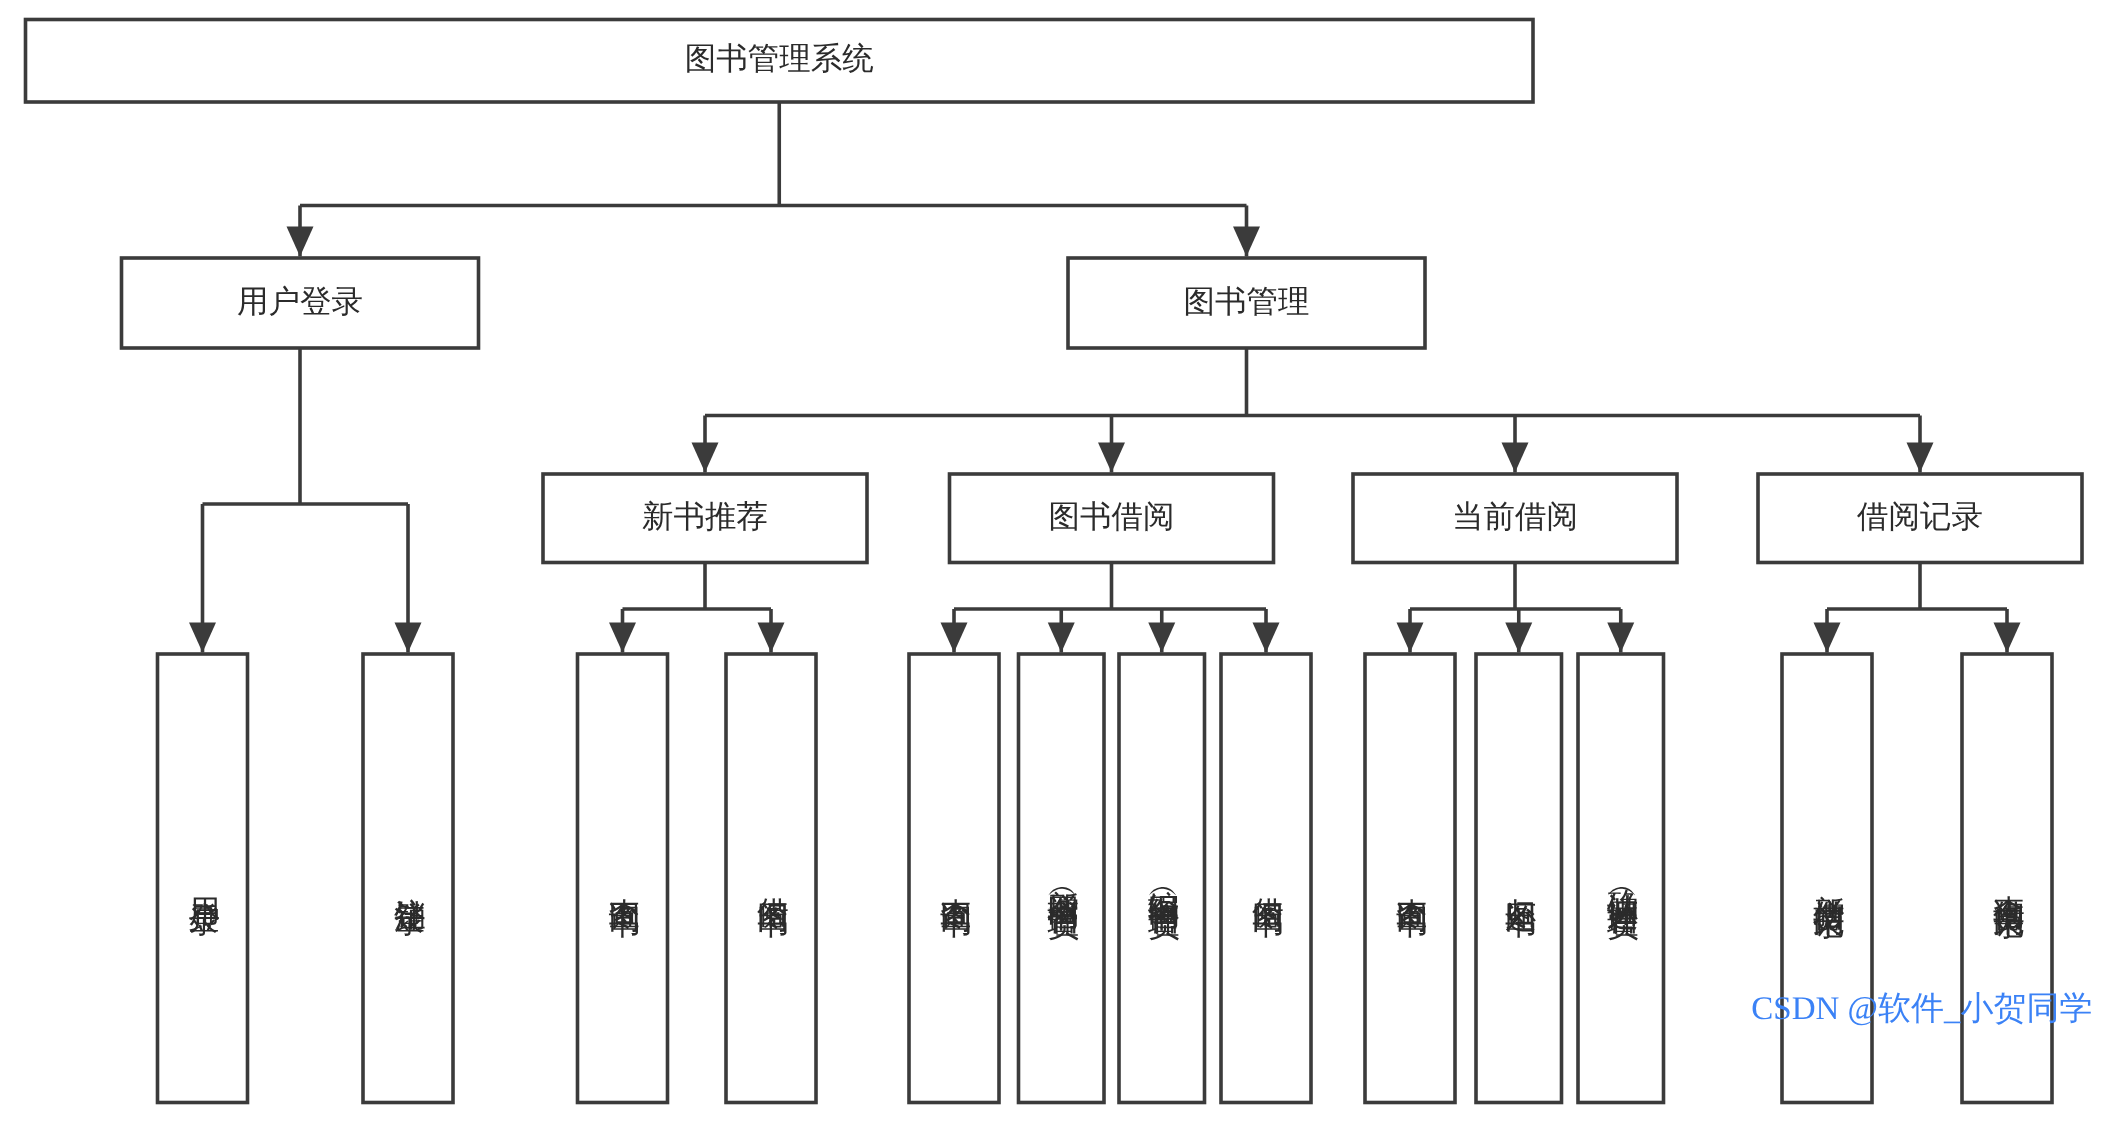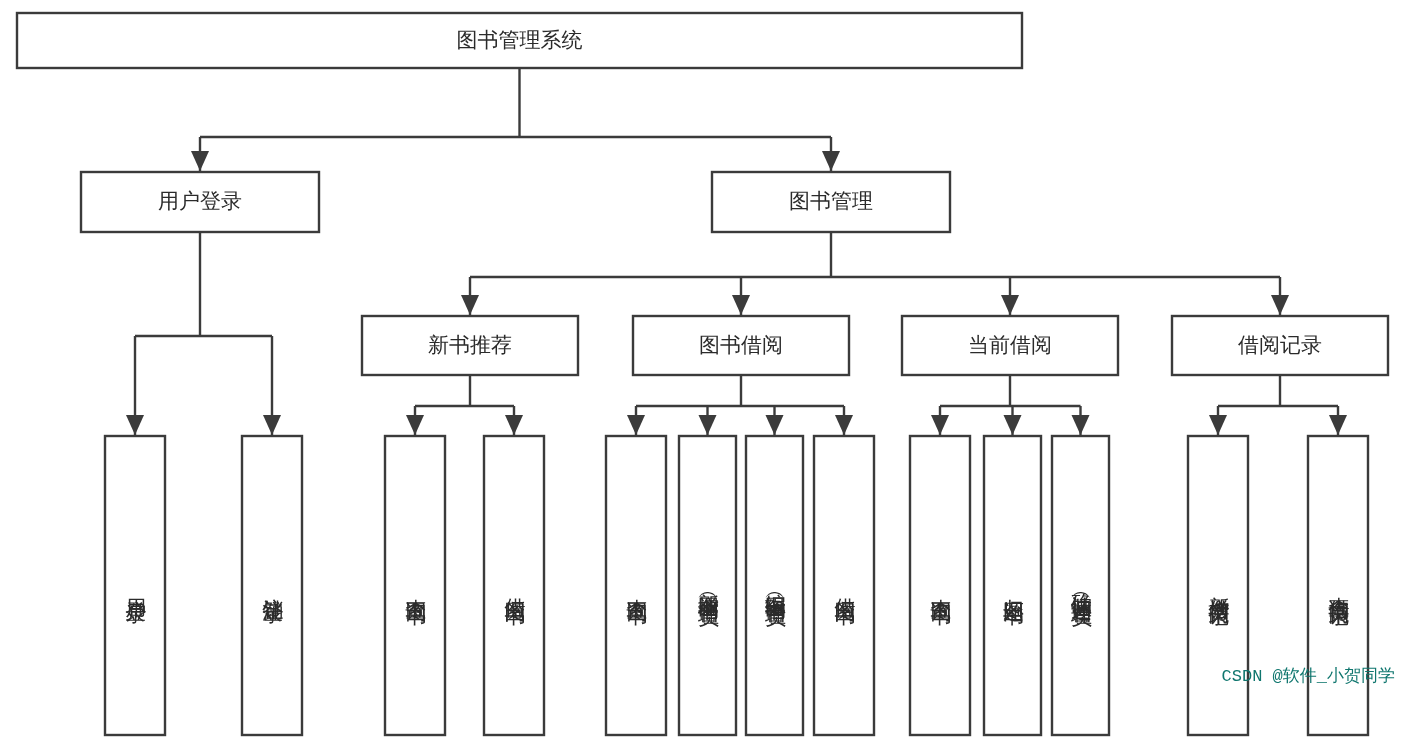--- a/index.html
+++ b/index.html
@@ -55,23 +55,23 @@
     letter-spacing: 2px;
     text-anchor: middle;
     dominant-baseline: middle;
     writing-mode: vertical-rl;
     text-orientation: upright;
   }
   .watermark-text {
     position: absolute;
     right: 10px;
     bottom: 8px;
-    font-family: Liberation Mono, monospace;
-    font-size: 17px;
-    color: #0f766e;
+    font-family: Liberation Serif, serif;
+    font-size: 22px;
+    color: #3b82f6;
     white-space: nowrap;
     pointer-events: none;
   }
 </style>
 </head>
 <body>
 
 <div id="diagram-root">
   <svg class="diagram" viewBox="0 0 1405 747" xmlns="http://www.w3.org/2000/svg">
     <g id="edges-layer">

